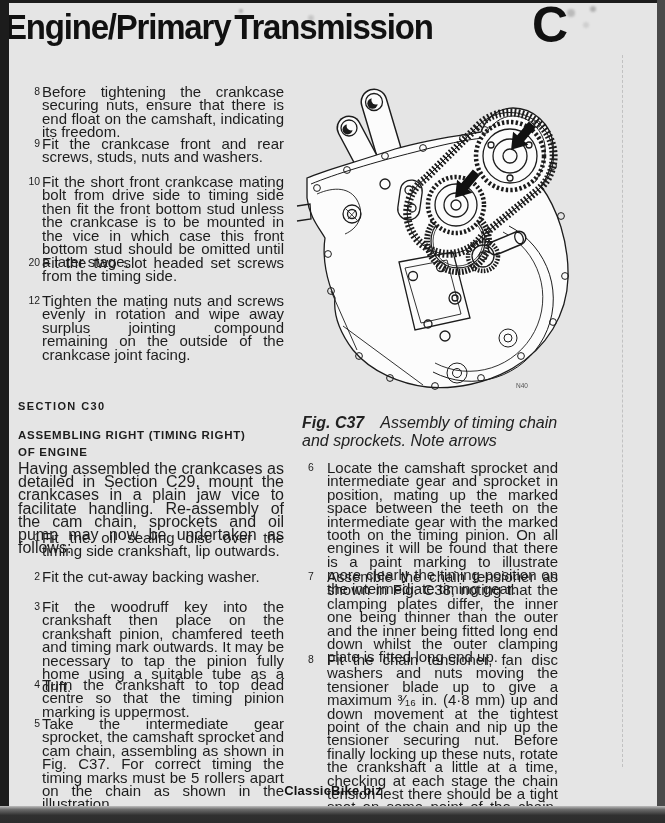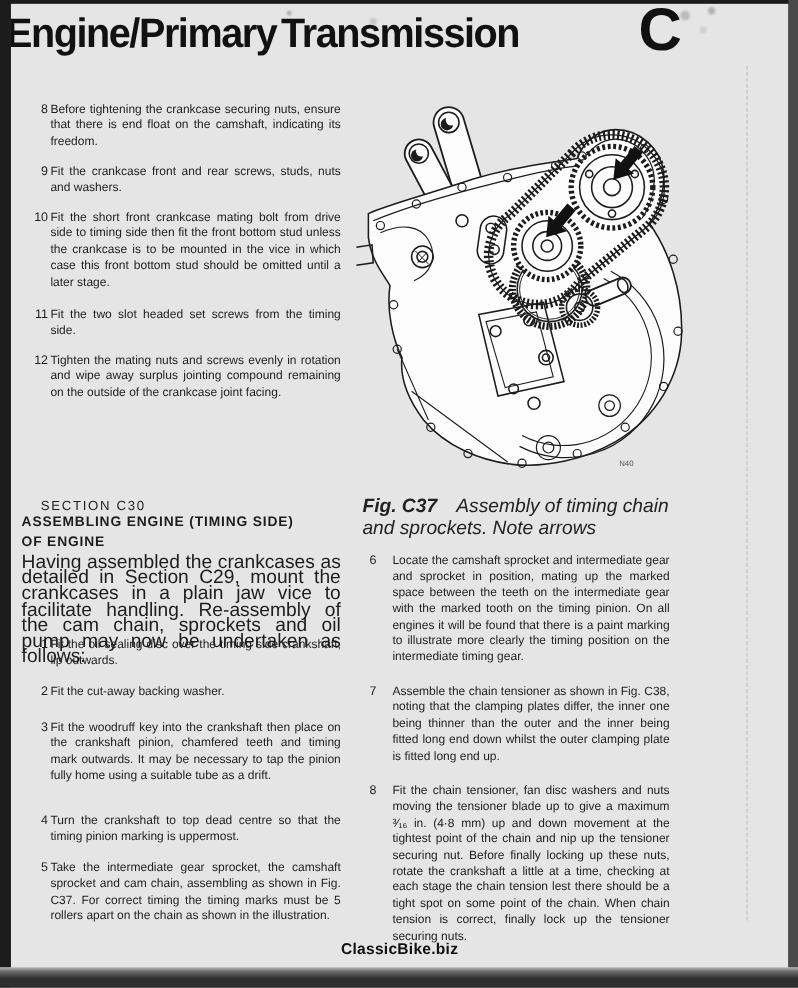--- a/index.html
+++ b/index.html
@@ -36,30 +36,30 @@
                70px 7px 0 1px rgba(90,90,90,.22), 345px 14px 0 1px rgba(120,120,120,.2);}
   .artifact{position:absolute;left:613px;top:52px;height:712px;width:0;
     border-left:1px dashed rgba(70,70,70,.22);}
   
   .item{position:absolute;}
   .item .num{
     position:absolute;left:0;width:24px;text-align:right;
     font-size:10.4px;line-height:13.4px;font-weight:500;
   }
   .item .txt{
-    margin:0;font-size:10px;line-height:13.4px;text-align:justify;font-weight:500;
+    margin:0;font-size:15px;line-height:13.4px;text-align:justify;font-weight:500;
   }
   .col-l .item{left:7px;width:268px;}
   .col-l .item .txt{margin-left:26px;width:242px;}
   .col-r .item{left:299px;width:250px;}
   .col-r .item .num{width:12px;text-align:left;}
   .col-r .item .txt{margin-left:19px;width:231px;}
   .section-label{
-    position:absolute;left:9px;top:397px;margin:16px;
-    font-size:11px;font-weight:400;letter-spacing:1.4px;
+    position:absolute;left:9px;top:397px;margin:0;
+    font-size:11px;font-weight:700;letter-spacing:1.4px;
   }
   .section-heading{
     position:absolute;left:9px;top:424px;margin:0;
     font-size:11.5px;font-weight:700;letter-spacing:.7px;line-height:17px;
   }
   .intro{
     position:absolute;left:9px;top:459px;width:266px;margin:0;
     font-size:16px;line-height:13.2px;text-align:justify;font-weight:500;
   }
   
@@ -93,31 +93,31 @@
       </div>
       <div class="item" style="top:134px">
         <span class="num">9</span>
         <p class="txt">Fit the crankcase front and rear screws, studs, nuts and washers.</p>
       </div>
       <div class="item" style="top:172px">
         <span class="num">10</span>
         <p class="txt">Fit the short front crankcase mating bolt from drive side to timing side then fit the front bottom stud unless the crankcase is to be mounted in the vice in which case this front bottom stud should be omitted until a later stage.</p>
       </div>
       <div class="item" style="top:253px">
-        <span class="num">11</span>
+        <span class="num">20</span>
         <p class="txt">Fit the two slot headed set screws from the timing side.</p>
       </div>
       <div class="item" style="top:291px">
         <span class="num">12</span>
         <p class="txt">Tighten the mating nuts and screws evenly in rotation and wipe away surplus jointing compound remaining on the outside of the crankcase joint facing.</p>
       </div>
 
       <h3 class="section-label">SECTION C30</h3>
       <h2 class="section-heading">
-        <span>ASSEMBLING ENGINE (TIMING SIDE)</span><br>
+        <span>ASSEMBLING RIGHT (TIMING RIGHT)</span><br>
         <span>OF ENGINE</span>
       </h2>
       <p class="intro">Having assembled the crankcases as detailed in Section C29, mount the crankcases in a plain jaw vice to facilitate handling. Re-assembly of the cam chain, sprockets and oil pump may now be undertaken as follows:</p>
 
       <div class="item" style="top:528px">
         <span class="num">1</span>
         <p class="txt">Fit the oil sealing disc over the timing side crankshaft, lip outwards.</p>
       </div>
       <div class="item" style="top:567px">
         <span class="num">2</span>

